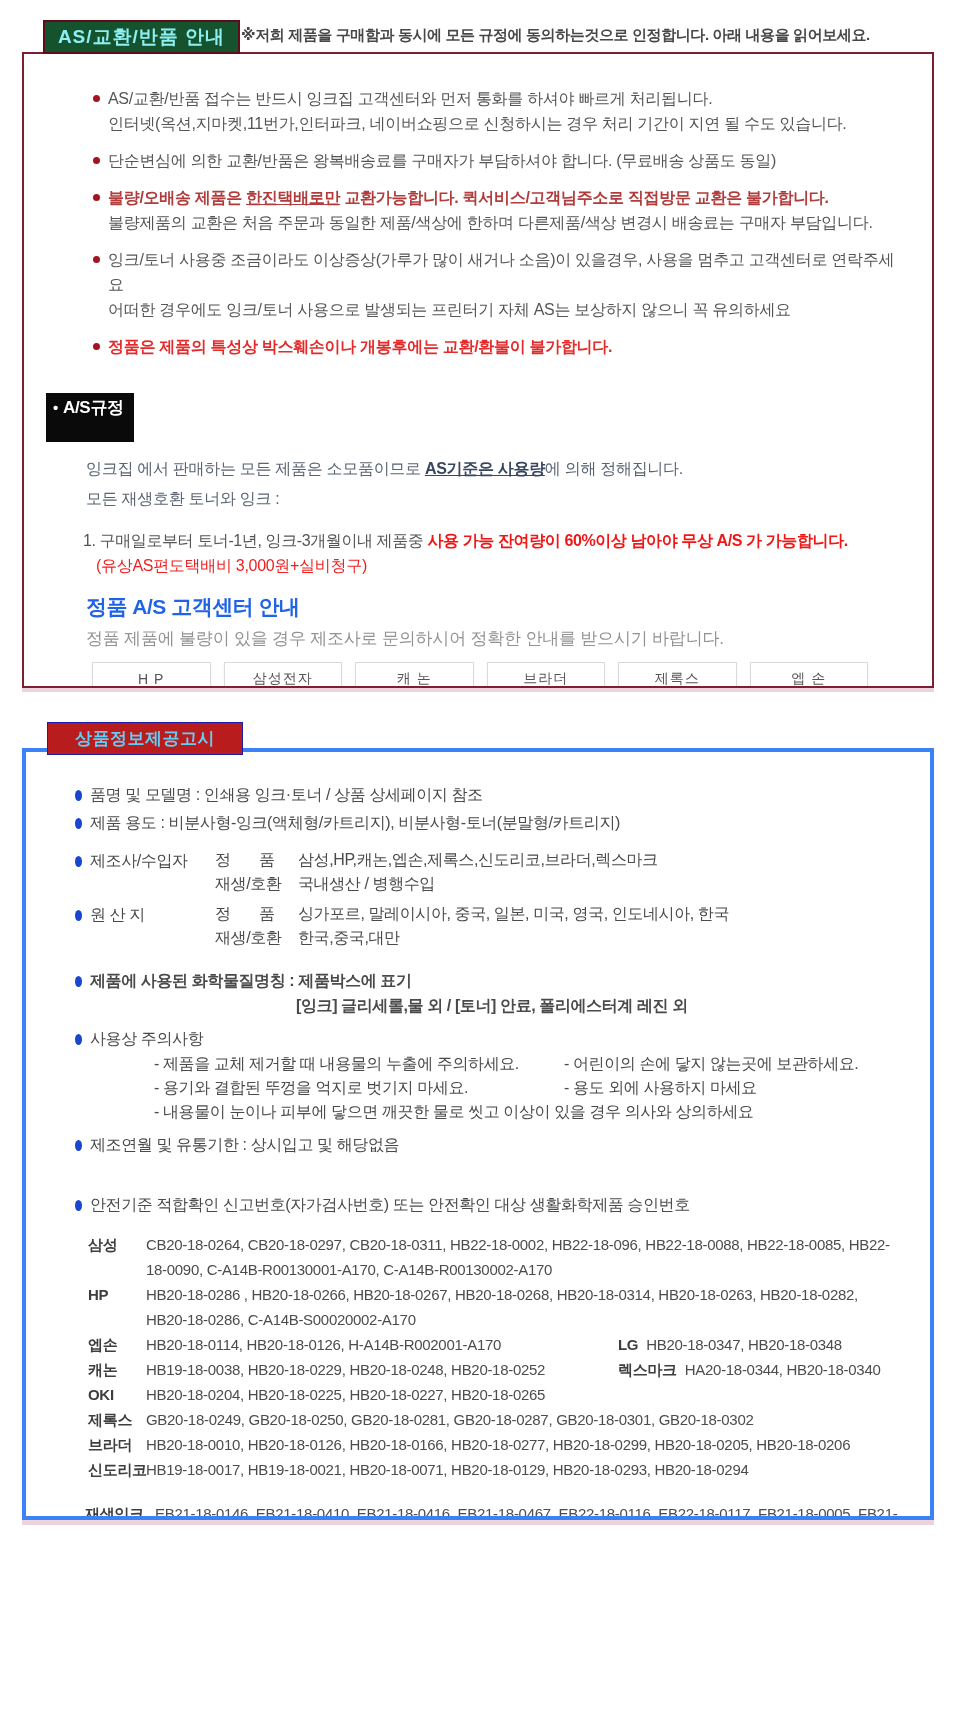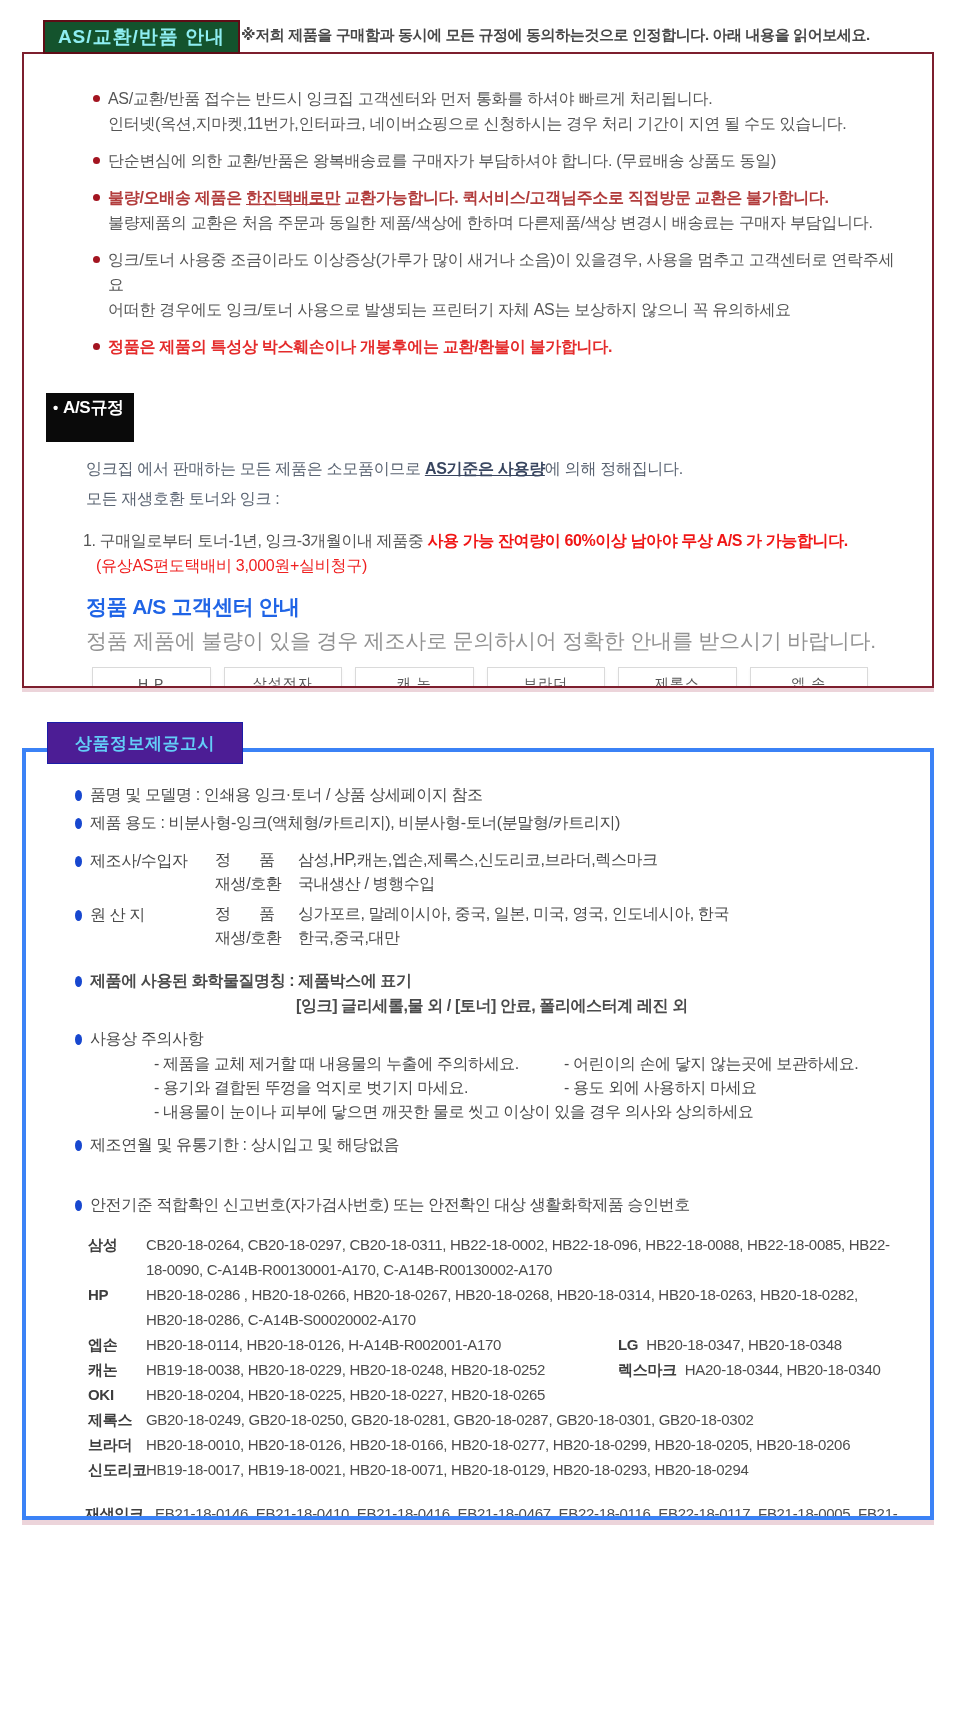--- a/index.html
+++ b/index.html
@@ -38,33 +38,33 @@
     font-size:17px;font-weight:bold;padding:3px 10px 23px 7px;letter-spacing:-0.3px;
   }
   .rule-label::before{content:"\2022";color:#fff;margin-right:5px;font-size:15px;}
   .rule-intro{margin:14px 34px 0 62px;font-size:16px;line-height:25px;color:#5a6472;letter-spacing:-0.3px;}
   .rule-intro .u2{color:#38455f;font-weight:bold;text-decoration:underline;}
   .rule-line2{margin:5px 34px 0 62px;font-size:16px;line-height:25px;color:#5a6472;letter-spacing:-0.3px;}
   .rule-item{margin:17px 24px 0 59px;font-size:16px;line-height:25px;color:#555;letter-spacing:-0.4px;}
   .rule-item .red{color:#f01616;font-weight:bold;}
   .rule-sub{margin:0 0 0 72px;font-size:16px;line-height:25px;color:#ef1f1f;letter-spacing:-0.3px;}
   .center-title{margin:15px 0 0 62px;font-size:21px;font-weight:bold;color:#1f64e6;letter-spacing:-0.5px;}
-  .center-sub{margin:6px 0 0 62px;font-size:21px;color:#929292;letter-spacing:-0.2px;}
+  .center-sub{margin:6px 0 0 62px;font-size:17px;color:#929292;letter-spacing:-0.2px;}
   .phones{display:flex;gap:13px;margin:12px 64px 0 68px;}
   .phone{
     flex:1;height:56px;border:1px solid #dadada;background:#fff;box-sizing:border-box;
     display:flex;flex-direction:column;align-items:center;justify-content:center;
     box-shadow:0 2px 3px rgba(0,0,0,0.05);
   }
   .phone .pname{font-size:14px;color:#555;letter-spacing:1px;}
   .phone .pnum{font-size:16px;color:#555;margin-top:4px;letter-spacing:-0.2px;}
   
   .badge2{
-    position:absolute;left:47px;top:722px;width:196px;height:42px;z-index:3;
-    background:#4c1d95;border:1px solid #1b1da8;box-sizing:border-box;
+    position:absolute;left:47px;top:722px;width:196px;height:33px;z-index:3;
+    background:#b91c1c;border:1px solid #1b1da8;box-sizing:border-box;
     color:#63cdf7;font-size:17px;font-weight:bold;letter-spacing:0.5px;
     display:flex;align-items:center;justify-content:center;
   }
   .box2{
     position:absolute;left:22px;top:748px;width:912px;height:772px;
     border:4px solid #3b82f6;background:#fff;box-sizing:border-box;
     box-shadow:0 5px 0 #ecd4da;overflow:hidden;
   }
   .nlist{list-style:none;margin:30px 30px 0 51px;padding:0;font-size:16px;line-height:26px;color:#4a4a4a;letter-spacing:-0.4px;}
   .nlist li{position:relative;padding-left:13px;}

